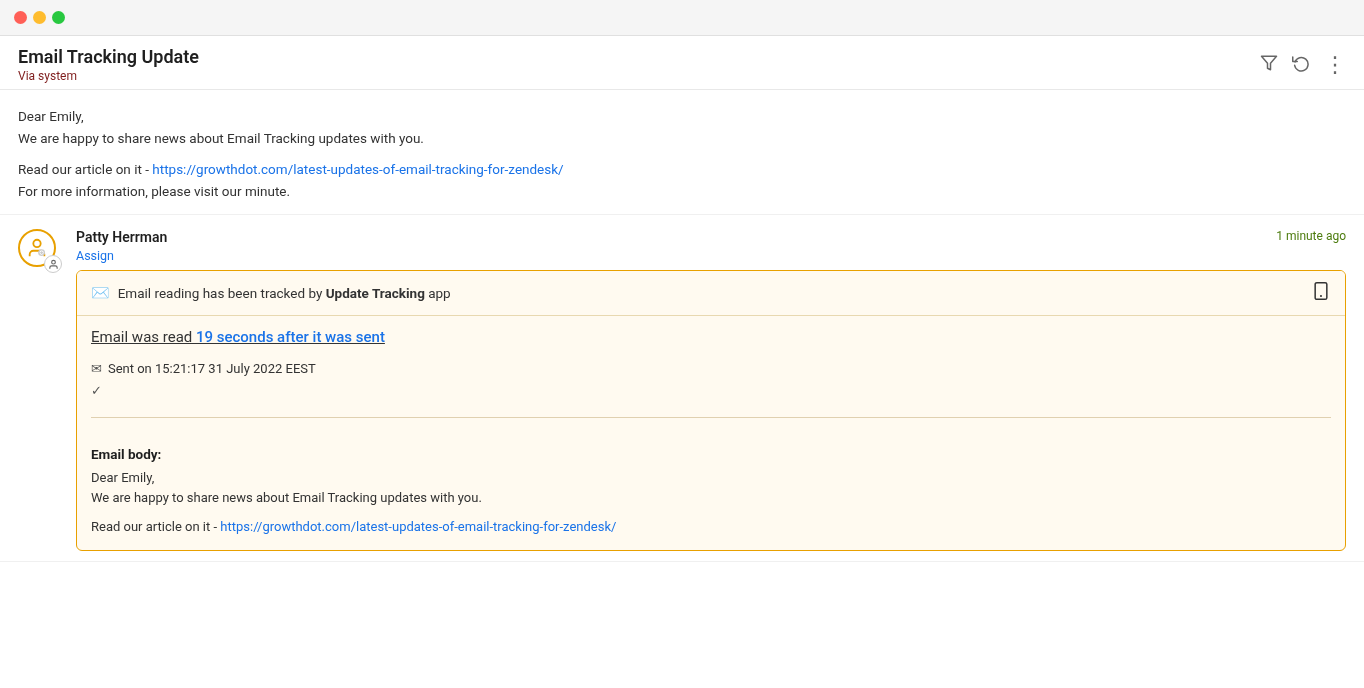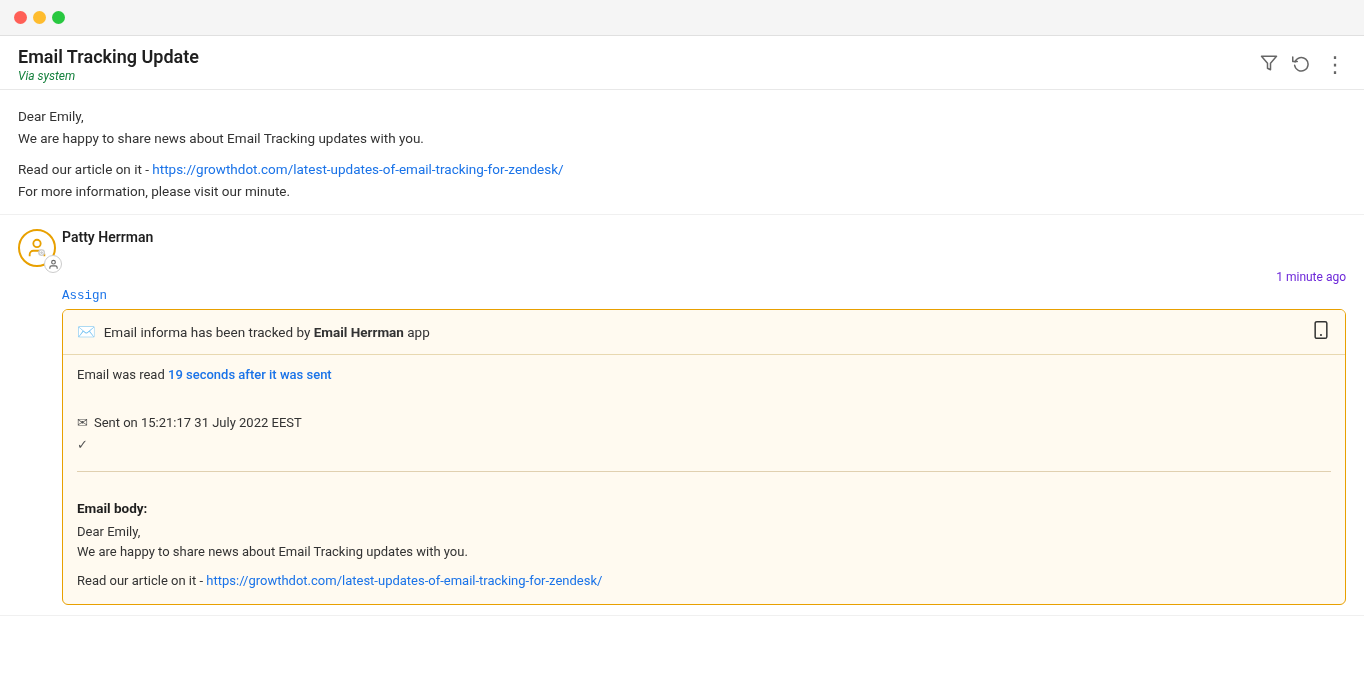--- a/index.html
+++ b/index.html
@@ -43,23 +43,22 @@
       border-bottom: 1px solid #e8e8e8;
     }
     .app-header-left {}
     .app-title {
       font-size: 18px;
       font-weight: 600;
       color: #1f1f1f;
     }
     .app-subtitle {
       font-size: 12px;
-      color: #15803d;
+      color: #7f1d1d;
       margin-top: 2px;
-      font-style: italic;
     }
     .app-header-right {
       display: flex;
       align-items: center;
       gap: 14px;
     }
     .header-icon {
       color: #666;
       font-size: 18px;
       cursor: pointer;
@@ -84,20 +83,21 @@
     }
     .email-preview-top a {
       color: #1a73e8;
       text-decoration: none;
     }
 
     
     .activity-row {
       display: flex;
       padding: 14px 18px 10px 18px;
+      gap: 14px;
       border-bottom: 1px solid #f0f0f0;
     }
     .avatar-wrapper {
       position: relative;
       width: 44px;
       height: 44px;
       flex-shrink: 0;
     }
     .avatar-icon {
       width: 38px;
@@ -134,30 +134,28 @@
       justify-content: space-between;
       align-items: flex-start;
     }
     .activity-name {
       font-size: 14px;
       font-weight: 600;
       color: #1f1f1f;
     }
     .activity-time {
       font-size: 12px;
-      color: #6d28d9;
-      margin-top: 41px;
+      color: #4d7c0f;
     }
     .activity-assign {
       font-size: 12.5px;
       color: #1a73e8;
       cursor: pointer;
       margin-top: 2px;
       display: inline-block;
-      font-family: Liberation Mono, monospace;
     }
 
     
     .tracking-card {
       margin: 6px 0 0 0;
       border: 1.5px solid #e8a000;
       border-radius: 6px;
       overflow: hidden;
       background: #fffaf0;
     }
@@ -181,23 +179,24 @@
     }
     .phone-icon {
       color: #333;
       font-size: 18px;
     }
 
     .tracking-card-body {
       padding: 12px 14px;
     }
     .read-time-line {
-      font-size: 13px;
-      color: #333;
-      margin-bottom: 30px;
+      font-size: 15px;
+      color: #333;
+      margin-bottom: 12px;
+      text-decoration: underline;
     }
     .read-time-line .highlight {
       color: #1a73e8;
       font-weight: 500;
     }
 
     .tracking-info-lines {
       margin-bottom: 14px;
     }
     .tracking-info-line {
@@ -303,21 +302,21 @@
         <span class="activity-time">1 minute ago</span>
       </div>
       <span class="activity-assign">Assign</span>
 
       
       <div class="tracking-card">
         <div class="tracking-card-header">
           <div class="tracking-card-header-left">
             <span style="font-size:15px;">✉️</span>
             <span class="tracked-label">
-              <span>Email informa has been tracked by </span><strong>Email Herrman</strong><span> app</span>
+              <span>Email reading has been tracked by </span><strong>Update Tracking</strong><span> app</span>
             </span>
           </div>
           <span class="phone-icon">
             <svg width="20" height="20" viewBox="0 0 24 24" fill="none" stroke="#333" stroke-width="1.8">
               <rect x="5" y="2" width="14" height="20" rx="2" ry="2"></rect>
               <line x1="12" y1="18" x2="12" y2="18" stroke-width="2.5" stroke-linecap="round"></line>
             </svg>
           </span>
         </div>
         <div class="tracking-card-body">

